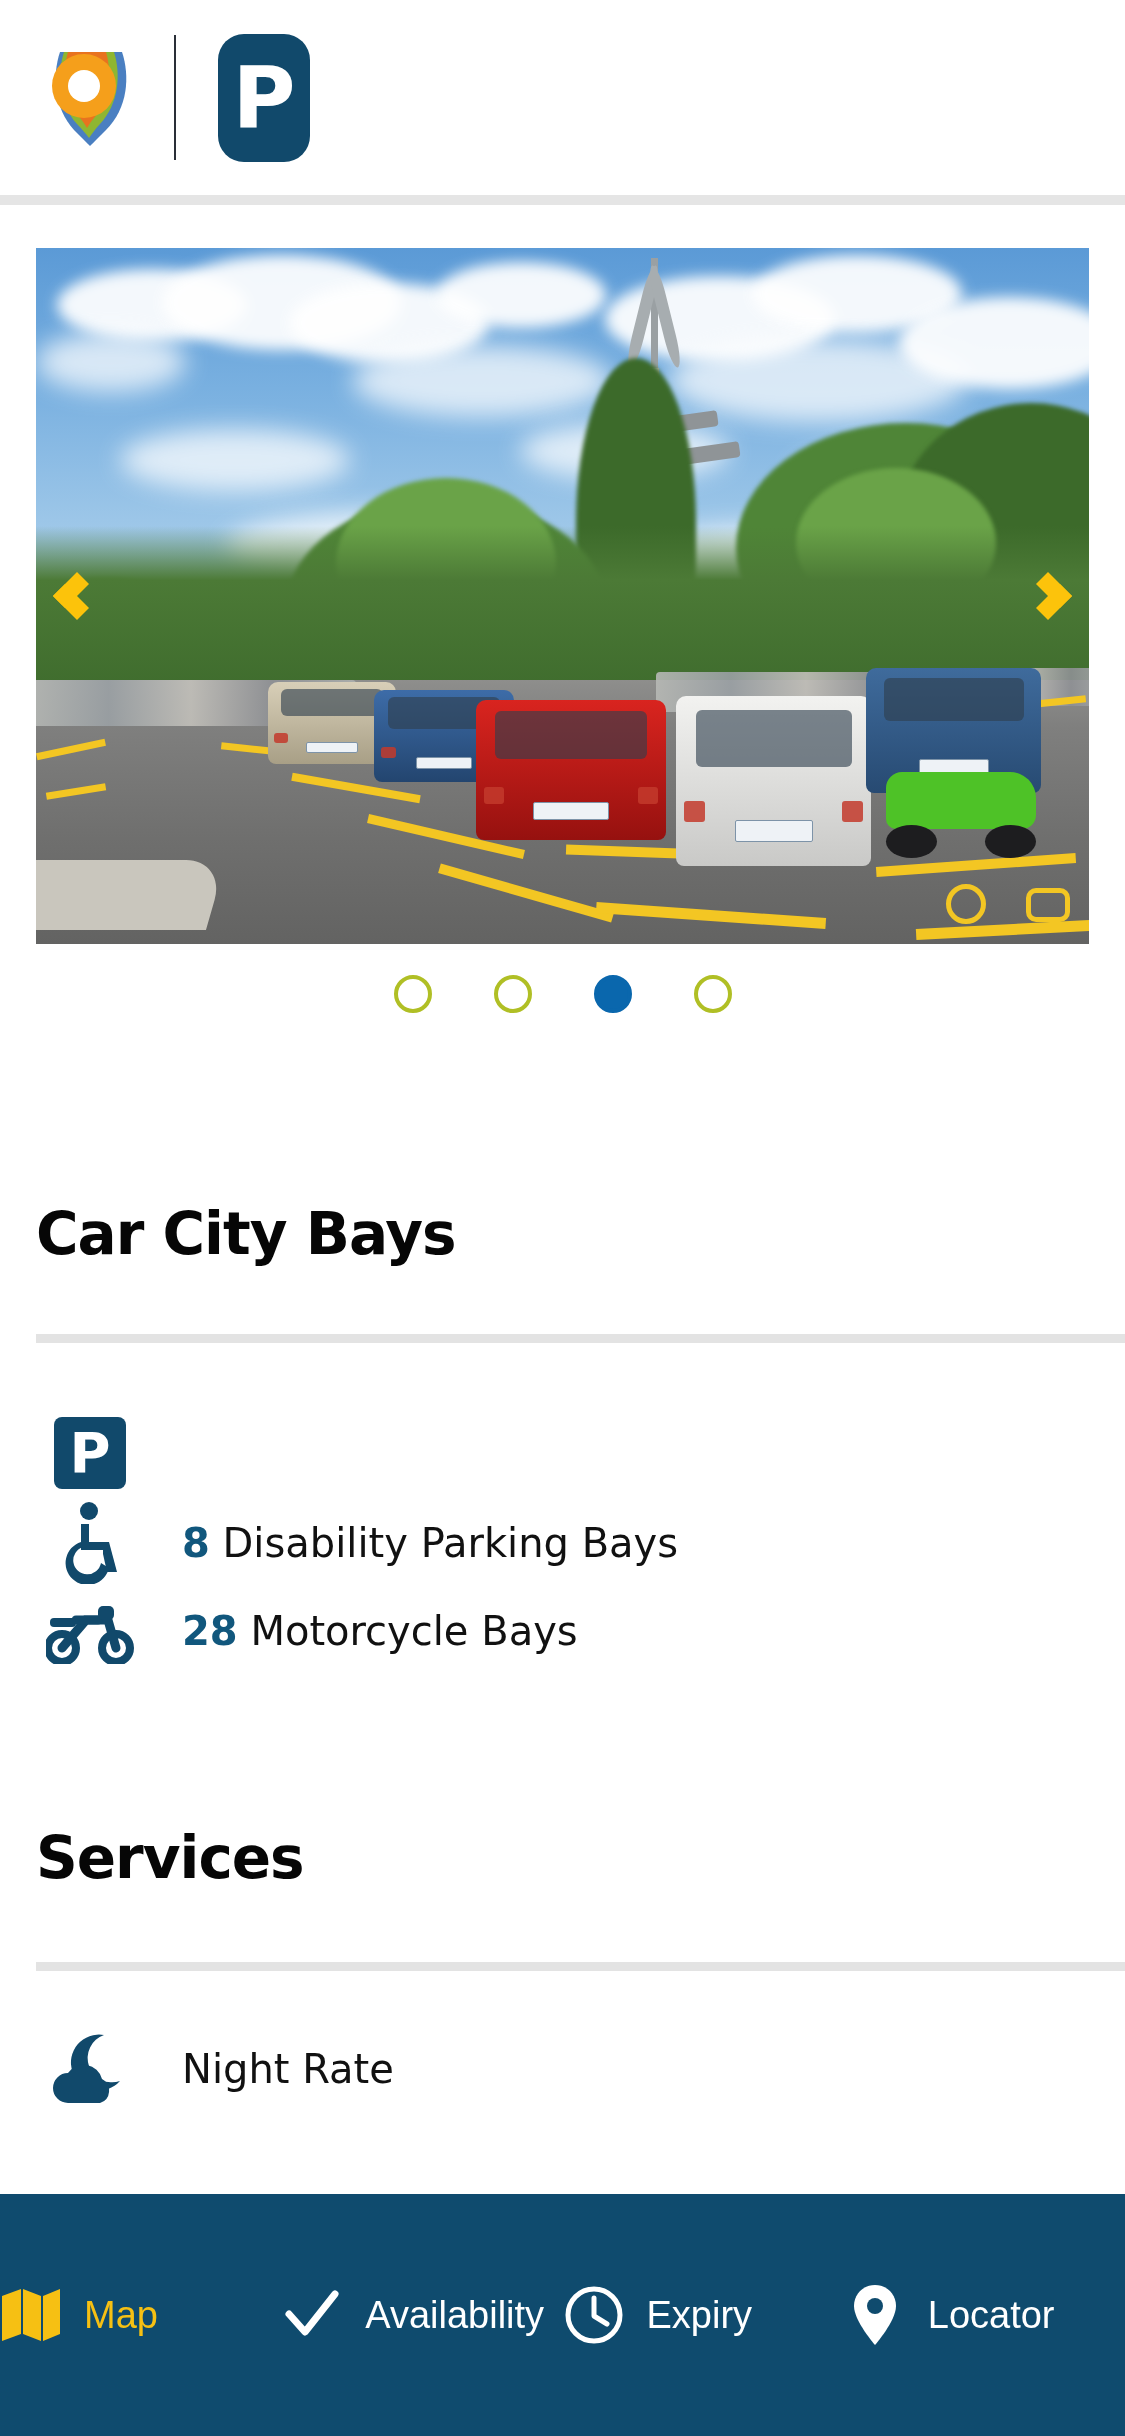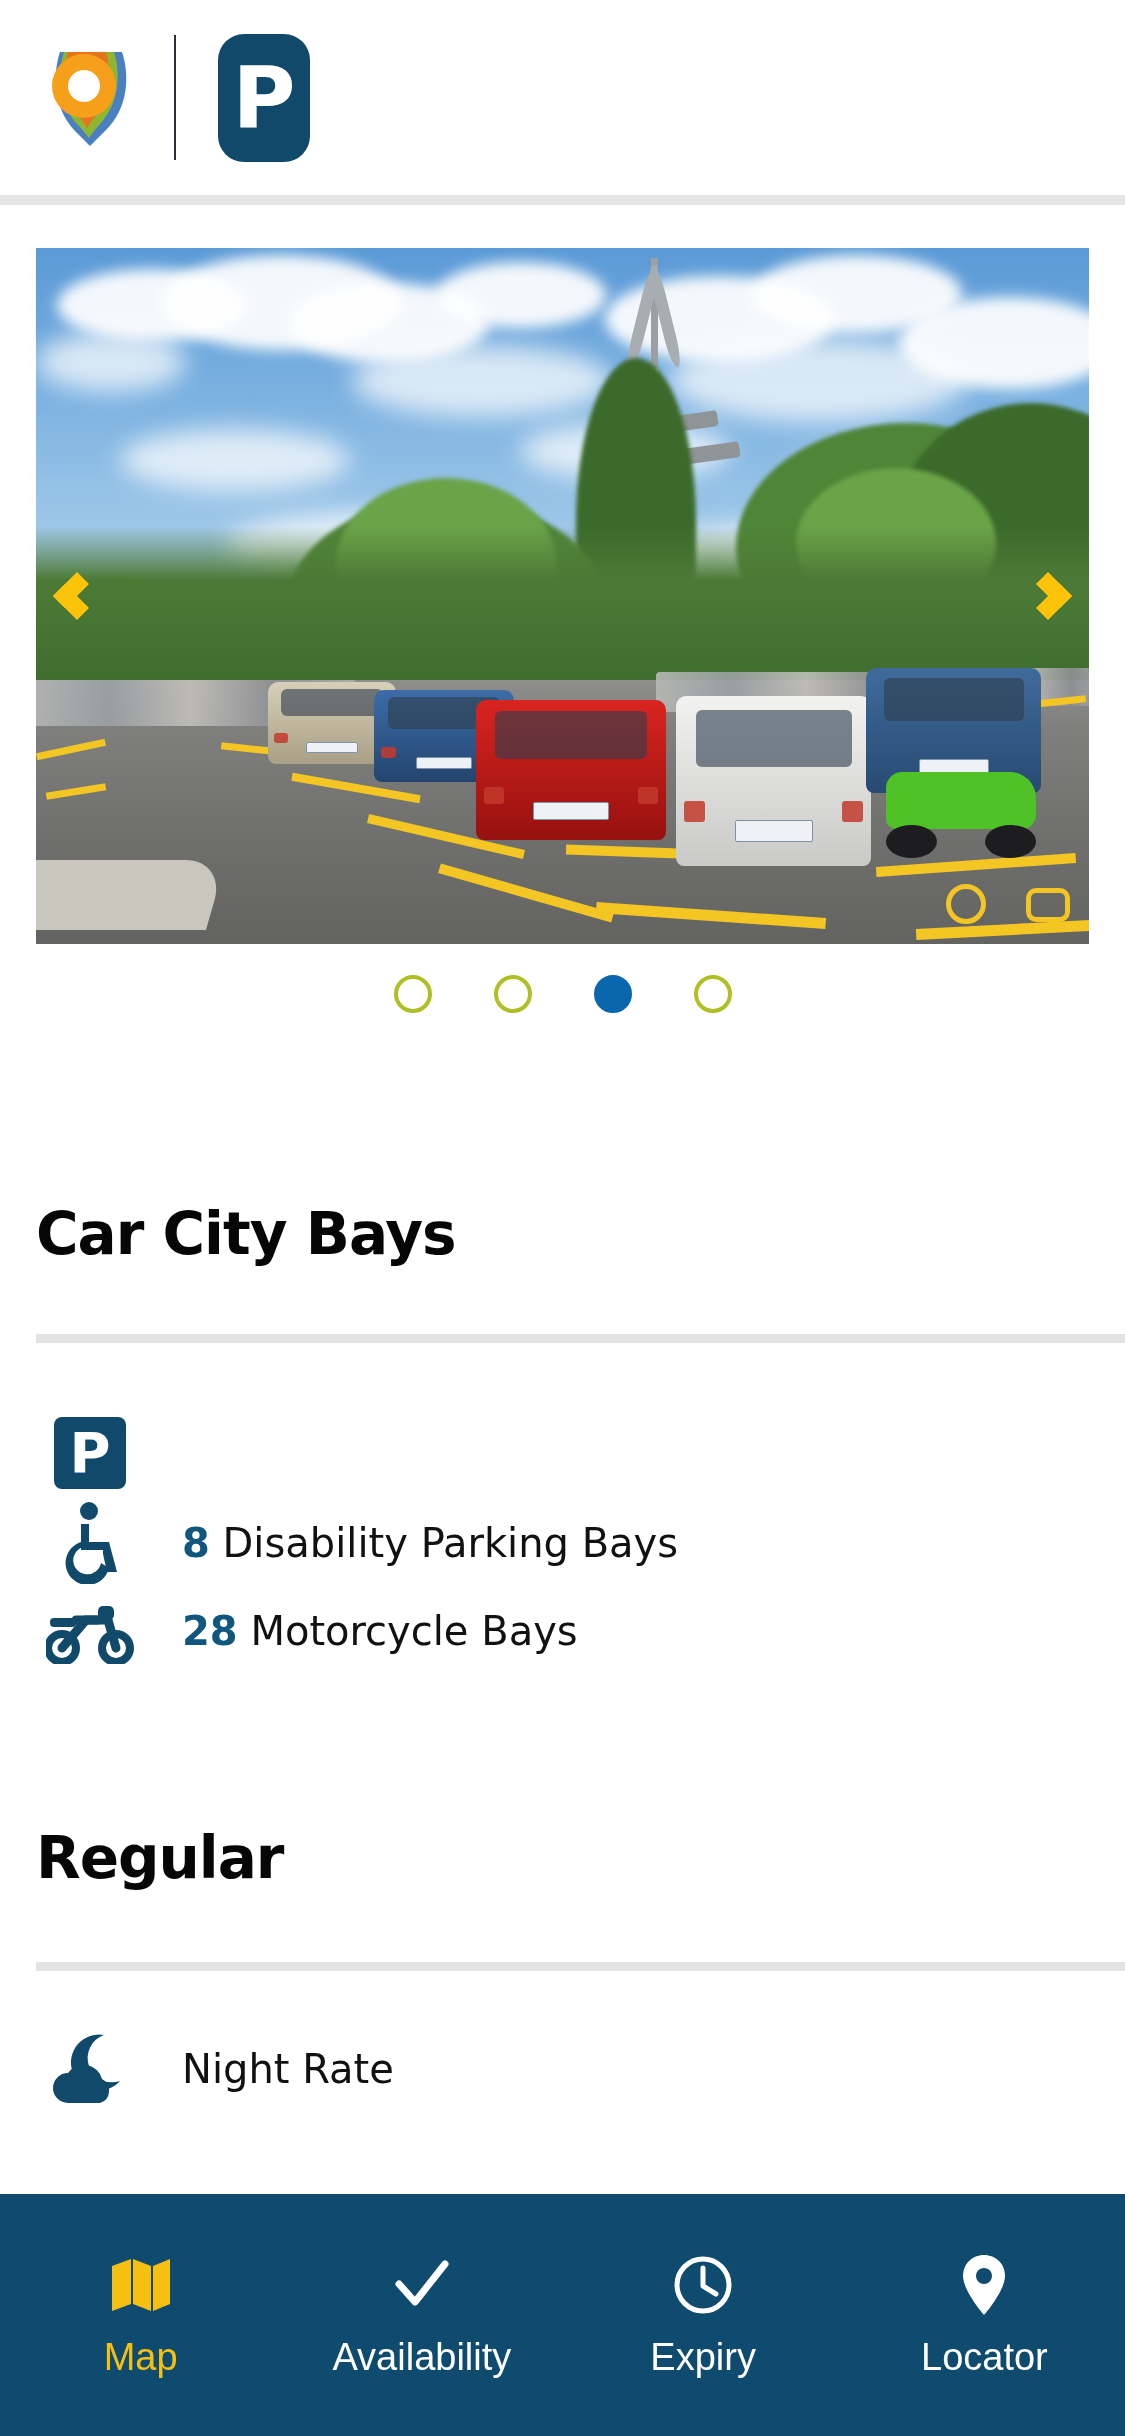--- a/index.html
+++ b/index.html
@@ -121,21 +121,21 @@
     width:72px; height:72px; border-radius:8px; background:#11496b;
     display:flex; align-items:center; justify-content:center;
   }
   .p-small span{ font-family:"DejaVu Sans", sans-serif; color:#fff; font-weight:bold; font-size:56px; line-height:1; }
 
   
   .tabbar{
     position:absolute; left:0; bottom:0; width:1125px; height:242px;
     background:#0f4b6e; display:flex; align-items:center;
   }
-  .tab{ flex:1; display:flex; flex-direction:column; align-items:center; justify-content:flex-start; gap:22px; cursor:pointer; }
+  .tab{ flex:1; display:flex; flex-direction:row; align-items:center; justify-content:flex-start; gap:22px; cursor:pointer; }
   .tab .tico{ height:62px; display:flex; align-items:center; justify-content:center; }
   .tab .tlabel{ font-size:38px; color:#ffffff; line-height:1; }
   .tab.active .tlabel{ color:#f6c013; }
 </style>
 </head>
 <body>
 
 <div class="app-header">
   <div class="logo-lockup">
 
@@ -310,21 +310,21 @@
       <rect x="4" y="20" width="26" height="9" rx="4" fill="#11496b"></rect>
       <rect x="52" y="8" width="16" height="14" rx="5" fill="#11496b"></rect>
     </svg>
   </div>
   <div class="row-txt">
     <span class="num">28</span>
     <span> Motorcycle Bays</span>
   </div>
 </div>
 
-<h2 class="section-title" id="services-title">Regular</h2>
+<h2 class="section-title" id="services-title">Services</h2>
 <div class="section-rule" id="services-rule"></div>
 
 <div class="row" id="row-night">
   <div class="row-ico">
     <svg width="84" height="76" viewBox="0 0 84 76">
       <path d="M56 4 a28 28 0 1 0 16 46 a22 22 0 1 1 -16 -46 Z" fill="#11496b"></path>
       <path d="M20 72 a15 15 0 0 1 0 -30 a19 19 0 0 1 34 6 a13 13 0 0 1 -2 24 Z" fill="#11496b"></path>
     </svg>
   </div>
   <div class="row-txt">

